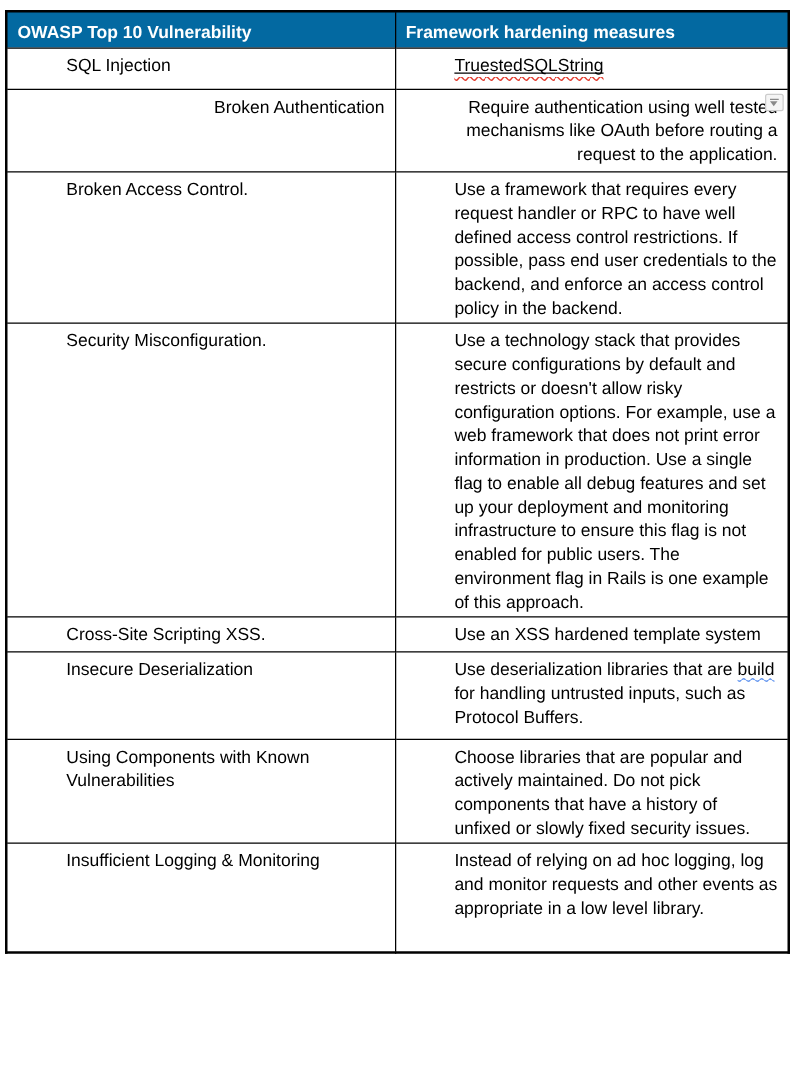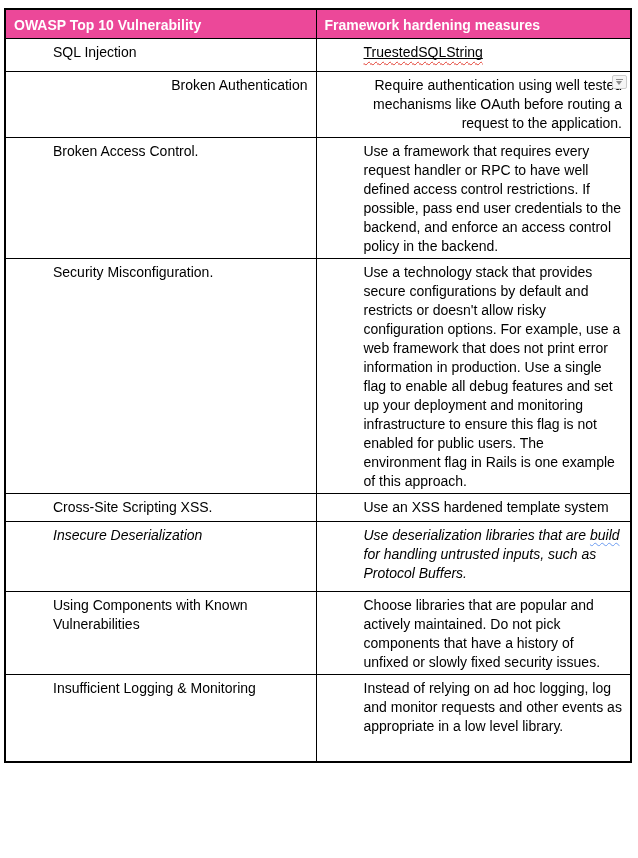--- a/index.html
+++ b/index.html
@@ -25,37 +25,37 @@
   th, td {
     border: 1px solid #000000;
     vertical-align: top;
     text-align: left;
     padding: 4px 8px 2px 8px;
     font-size: 14px;
     line-height: 19px;
     word-wrap: break-word;
   }
   thead th {
-    background: #ec4899;
+    background: #0369a1;
     color: #ffffff;
     font-weight: bold;
     height: 29px;
     padding-top: 6px;
   }
   td { position: relative; padding-left: 47px; }
 
   
   tr.r0 td { height: 33px; }
   tr.r1 td { height: 66px; text-align: right; }
   tr.r2 td { height: 104px; }
   tr.r3 td { height: 52px; }
   tr.r4 td { height: 97px; margin-top: 48px; }
   tr.r5 td { height: 196px; }
   tr.r6 td { height: 28px; }
-  tr.r7 td { height: 70px; font-style: italic; }
+  tr.r7 td { height: 70px; }
   tr.r8 td { height: 82px; }
   tr.r9 td { height: 88px; }
 
   
   .u {
     text-decoration: underline;
     text-decoration-color: #000000;
     text-decoration-thickness: 1px;
   }
   

